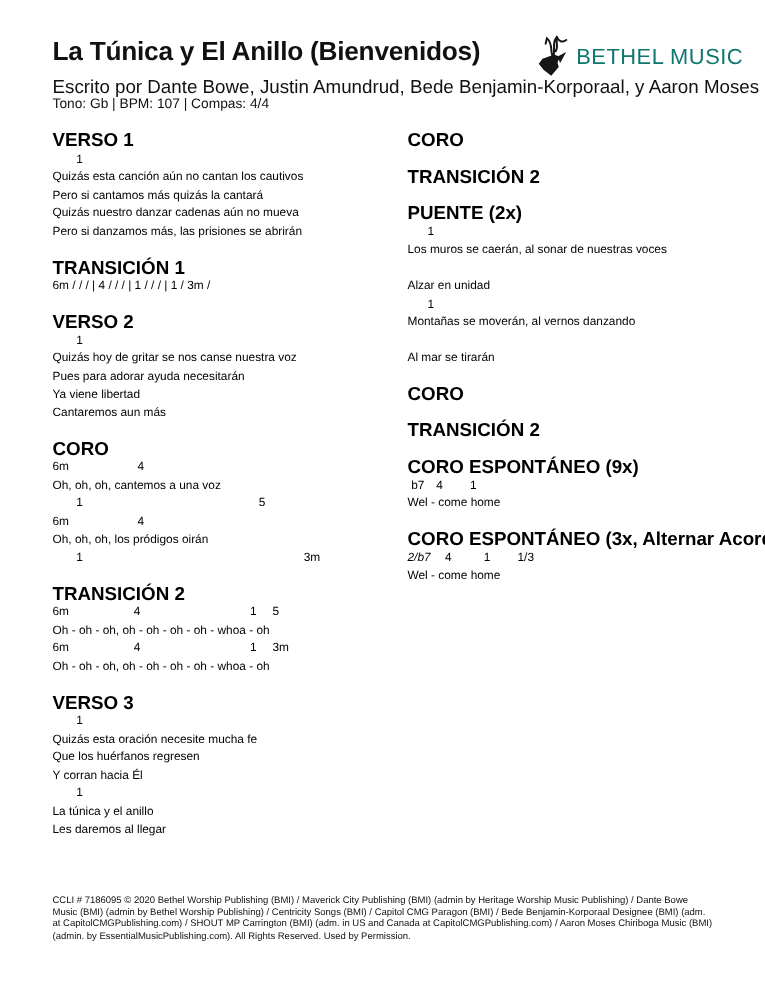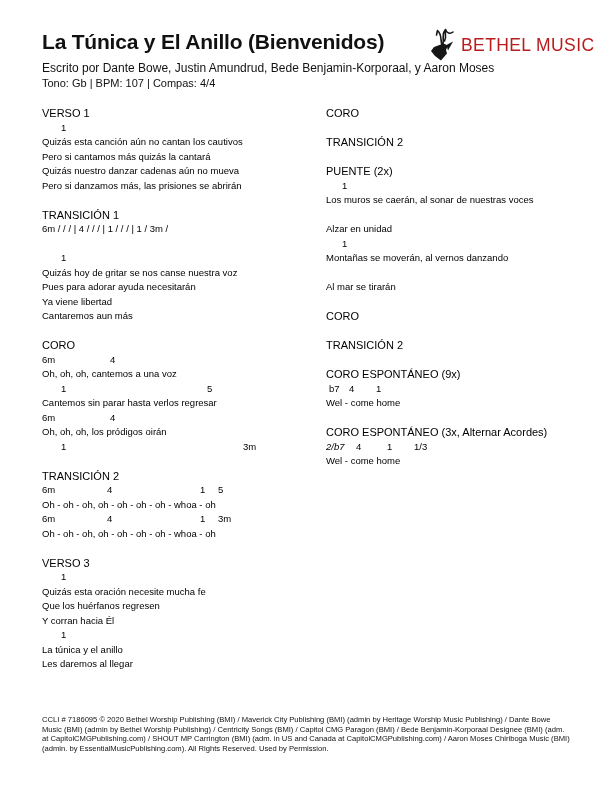--- a/index.html
+++ b/index.html
@@ -29,21 +29,21 @@
     margin: 0;
     font-size: 21px;
     font-weight: bold;
     letter-spacing: -0.2px;
     color: #111;
   }
   .writers-line {
     position: absolute;
     left: 42px;
     top: 61px;
-    font-size: 12px;
+    font-size: 15px;
     color: #111;
   }
   .song-meta {
     position: absolute;
     left: 42px;
     top: 77px;
     font-size: 11px;
     color: #111;
   }
   .logo {
@@ -52,37 +52,37 @@
     top: 28px;
     display: flex;
     align-items: center;
     gap: 5px;
   }
   .logo svg { display: block; }
   .logo-wordmark {
     font-size: 17.5px;
     font-weight: 400;
     letter-spacing: 0.4px;
-    color: #b91c1c;
+    color: #0f766e;
     white-space: nowrap;
   }
   
   .columns {
     position: absolute;
     left: 42px;
     top: 106px;
     width: 528px;
     display: flex;
   }
   .col { flex: 0 0 284px; }
   .col.right { flex: 1 1 auto; }
   .song-section { margin: 0 0 14.5px 0; }
   .sec-title {
-    font-size: 11px;
-    font-weight: normal;
+    font-size: 15px;
+    font-weight: bold;
     line-height: 14.5px;
     height: 14.5px;
     white-space: nowrap;
   }
   .line {
     position: relative;
     font-size: 9.5px;
     line-height: 14.5px;
     height: 14.5px;
     white-space: nowrap;
@@ -134,40 +134,40 @@
           <div class="line">Quizás esta canción aún no cantan los cautivos</div>
           <div class="line">Pero si cantamos más quizás la cantará</div>
           <div class="line">Quizás nuestro danzar cadenas aún no mueva</div>
           <div class="line">Pero si danzamos más, las prisiones se abrirán</div>
         </div>
         <div class="song-section">
           <div class="sec-title">TRANSICIÓN 1</div>
           <div class="line">6m / / / | 4 / / / | 1 / / / | 1 / 3m /</div>
         </div>
         <div class="song-section">
+          <div class="sec-title">VERSO 2</div>
           <div class="line">
             <span class="chord" style="left: 19px;">1</span>
           </div>
           <div class="line">Quizás hoy de gritar se nos canse nuestra voz</div>
           <div class="line">Pues para adorar ayuda necesitarán</div>
           <div class="line">Ya viene libertad</div>
           <div class="line">Cantaremos aun más</div>
         </div>
         <div class="song-section">
           <div class="sec-title">CORO</div>
           <div class="line">
             <span class="chord" style="left: 0px;">6m</span>
             <span class="chord" style="left: 68px;">4</span>
           </div>
           <div class="line">Oh, oh, oh, cantemos a una voz</div>
           <div class="line">
             <span class="chord" style="left: 19px;">1</span>
             <span class="chord" style="left: 165px;">5</span>
           </div>
-          <div class="line">Cantemos sin parar hasta verlos regresar</div>
           <div class="line">
             <span class="chord" style="left: 0px;">6m</span>
             <span class="chord" style="left: 68px;">4</span>
           </div>
           <div class="line">Oh, oh, oh, los pródigos oirán</div>
           <div class="line">
             <span class="chord" style="left: 19px;">1</span>
             <span class="chord" style="left: 201px;">3m</span>
           </div>
         </div>

